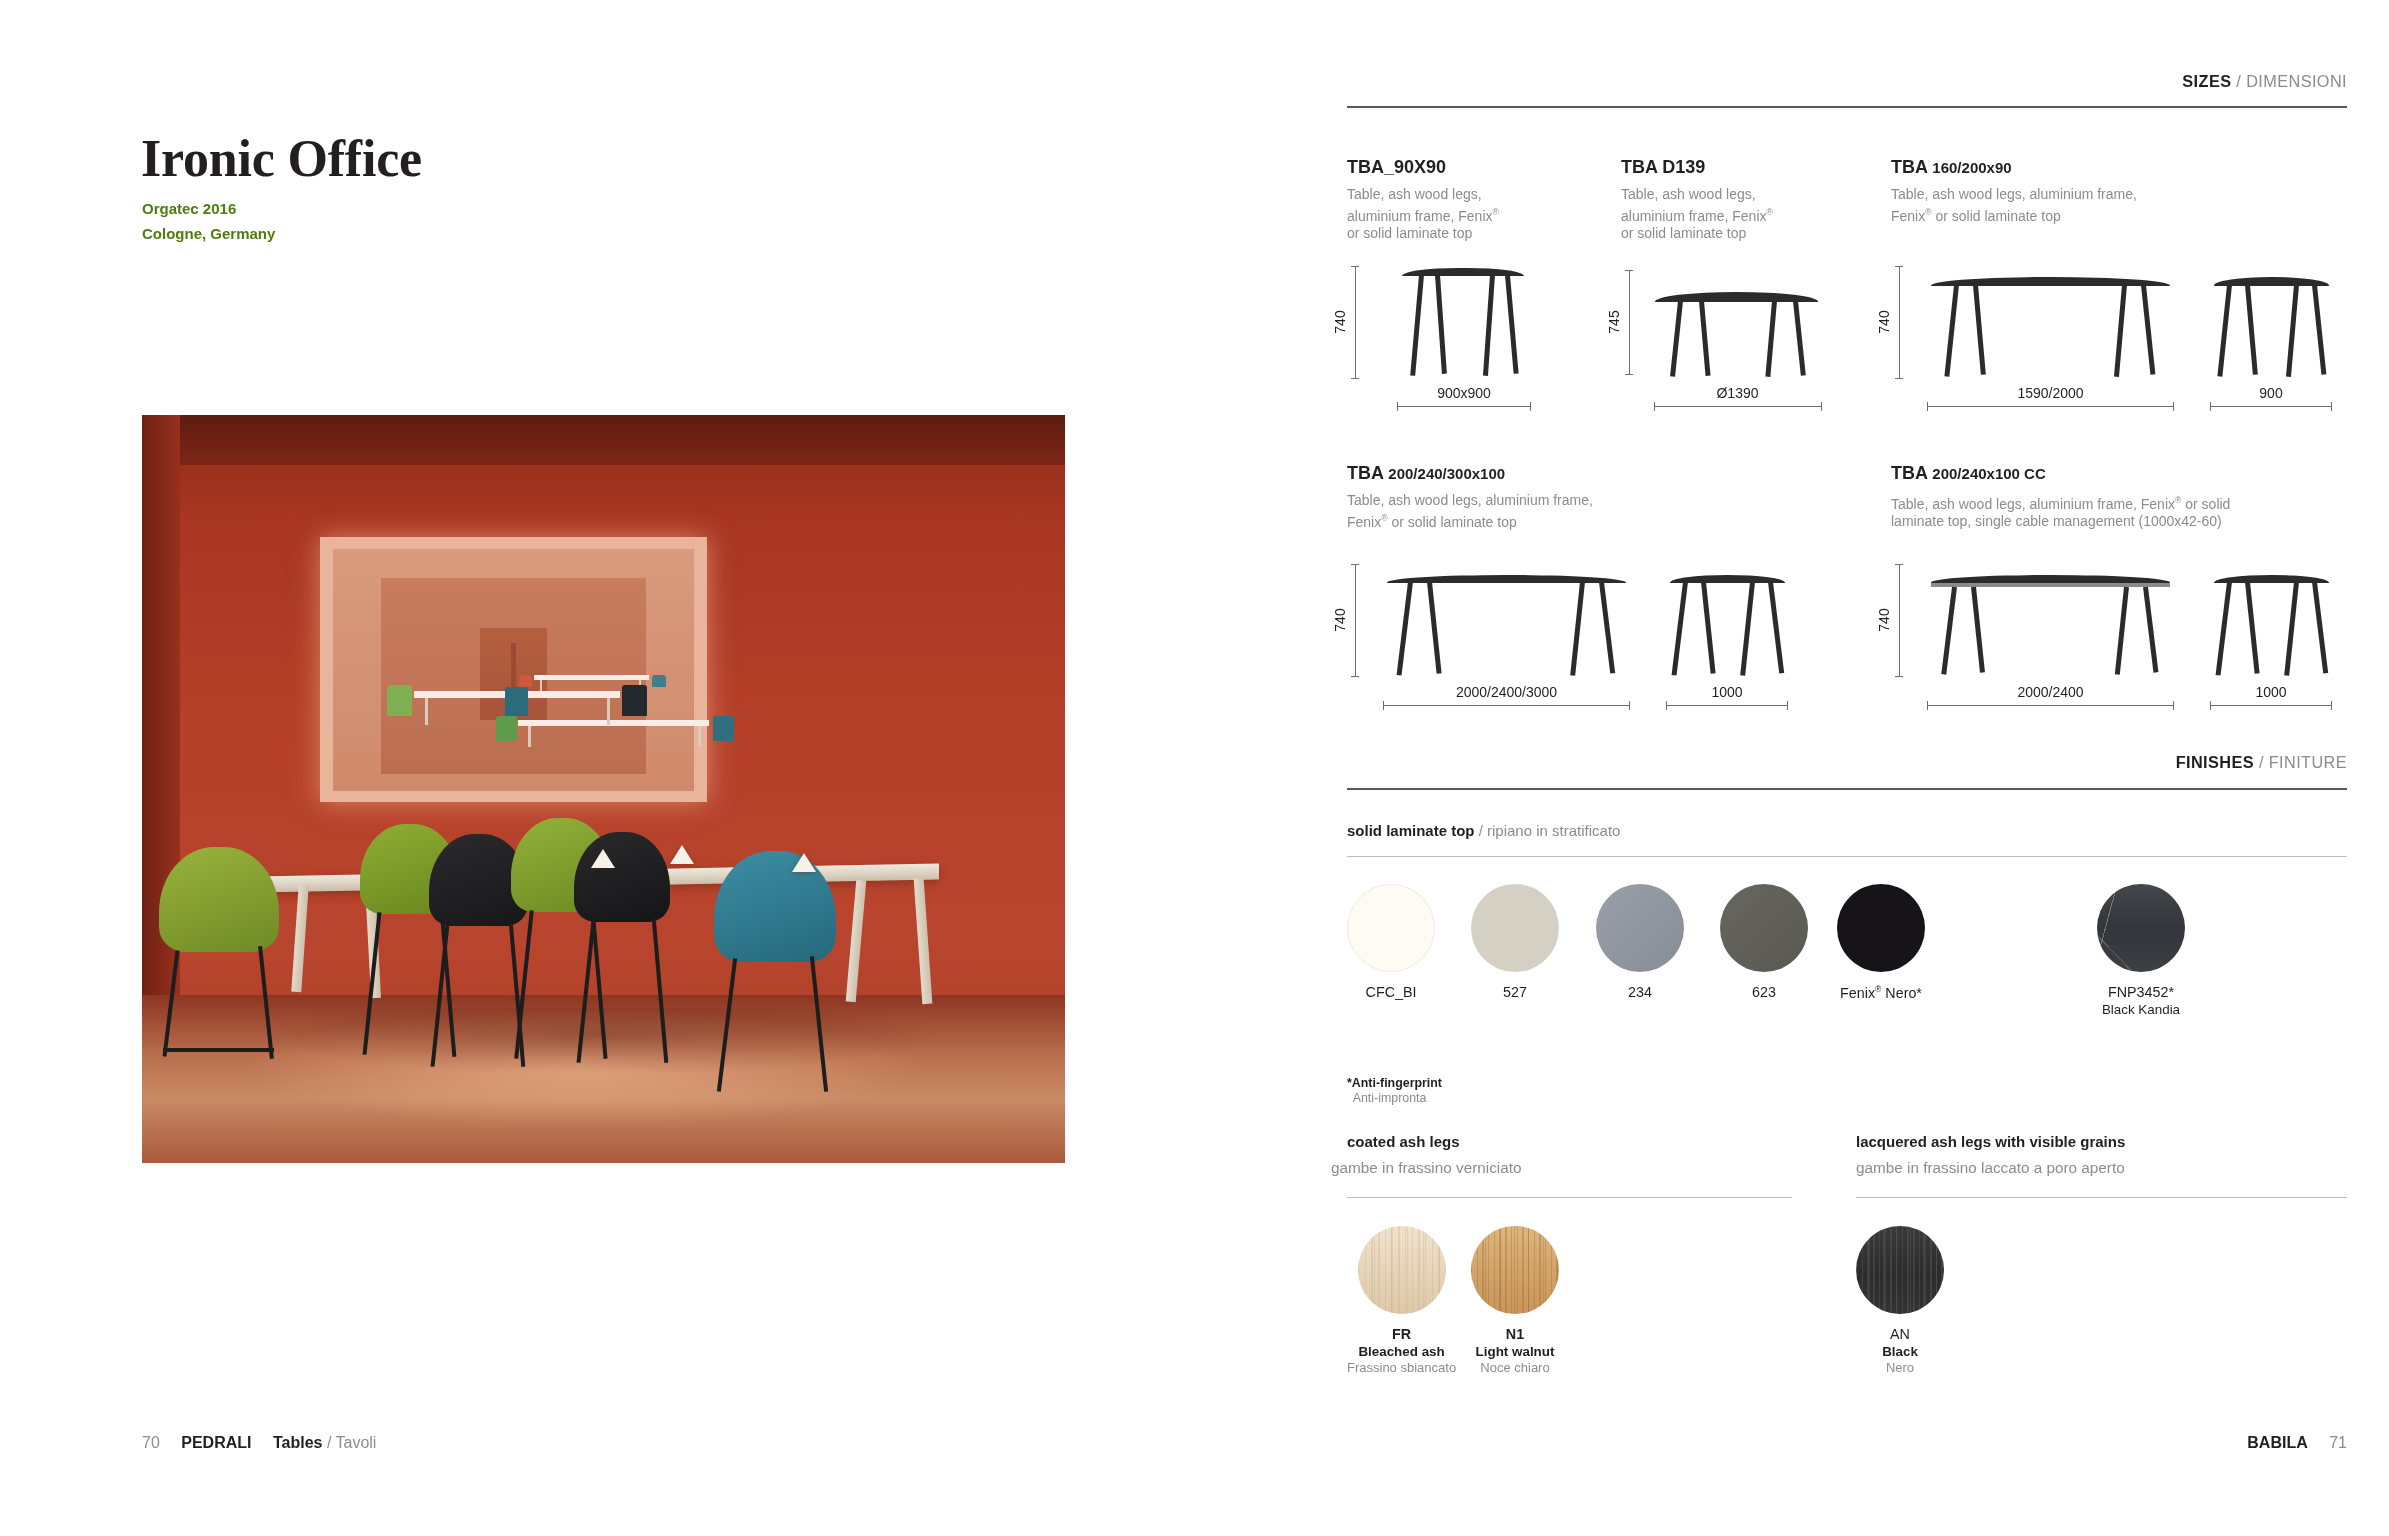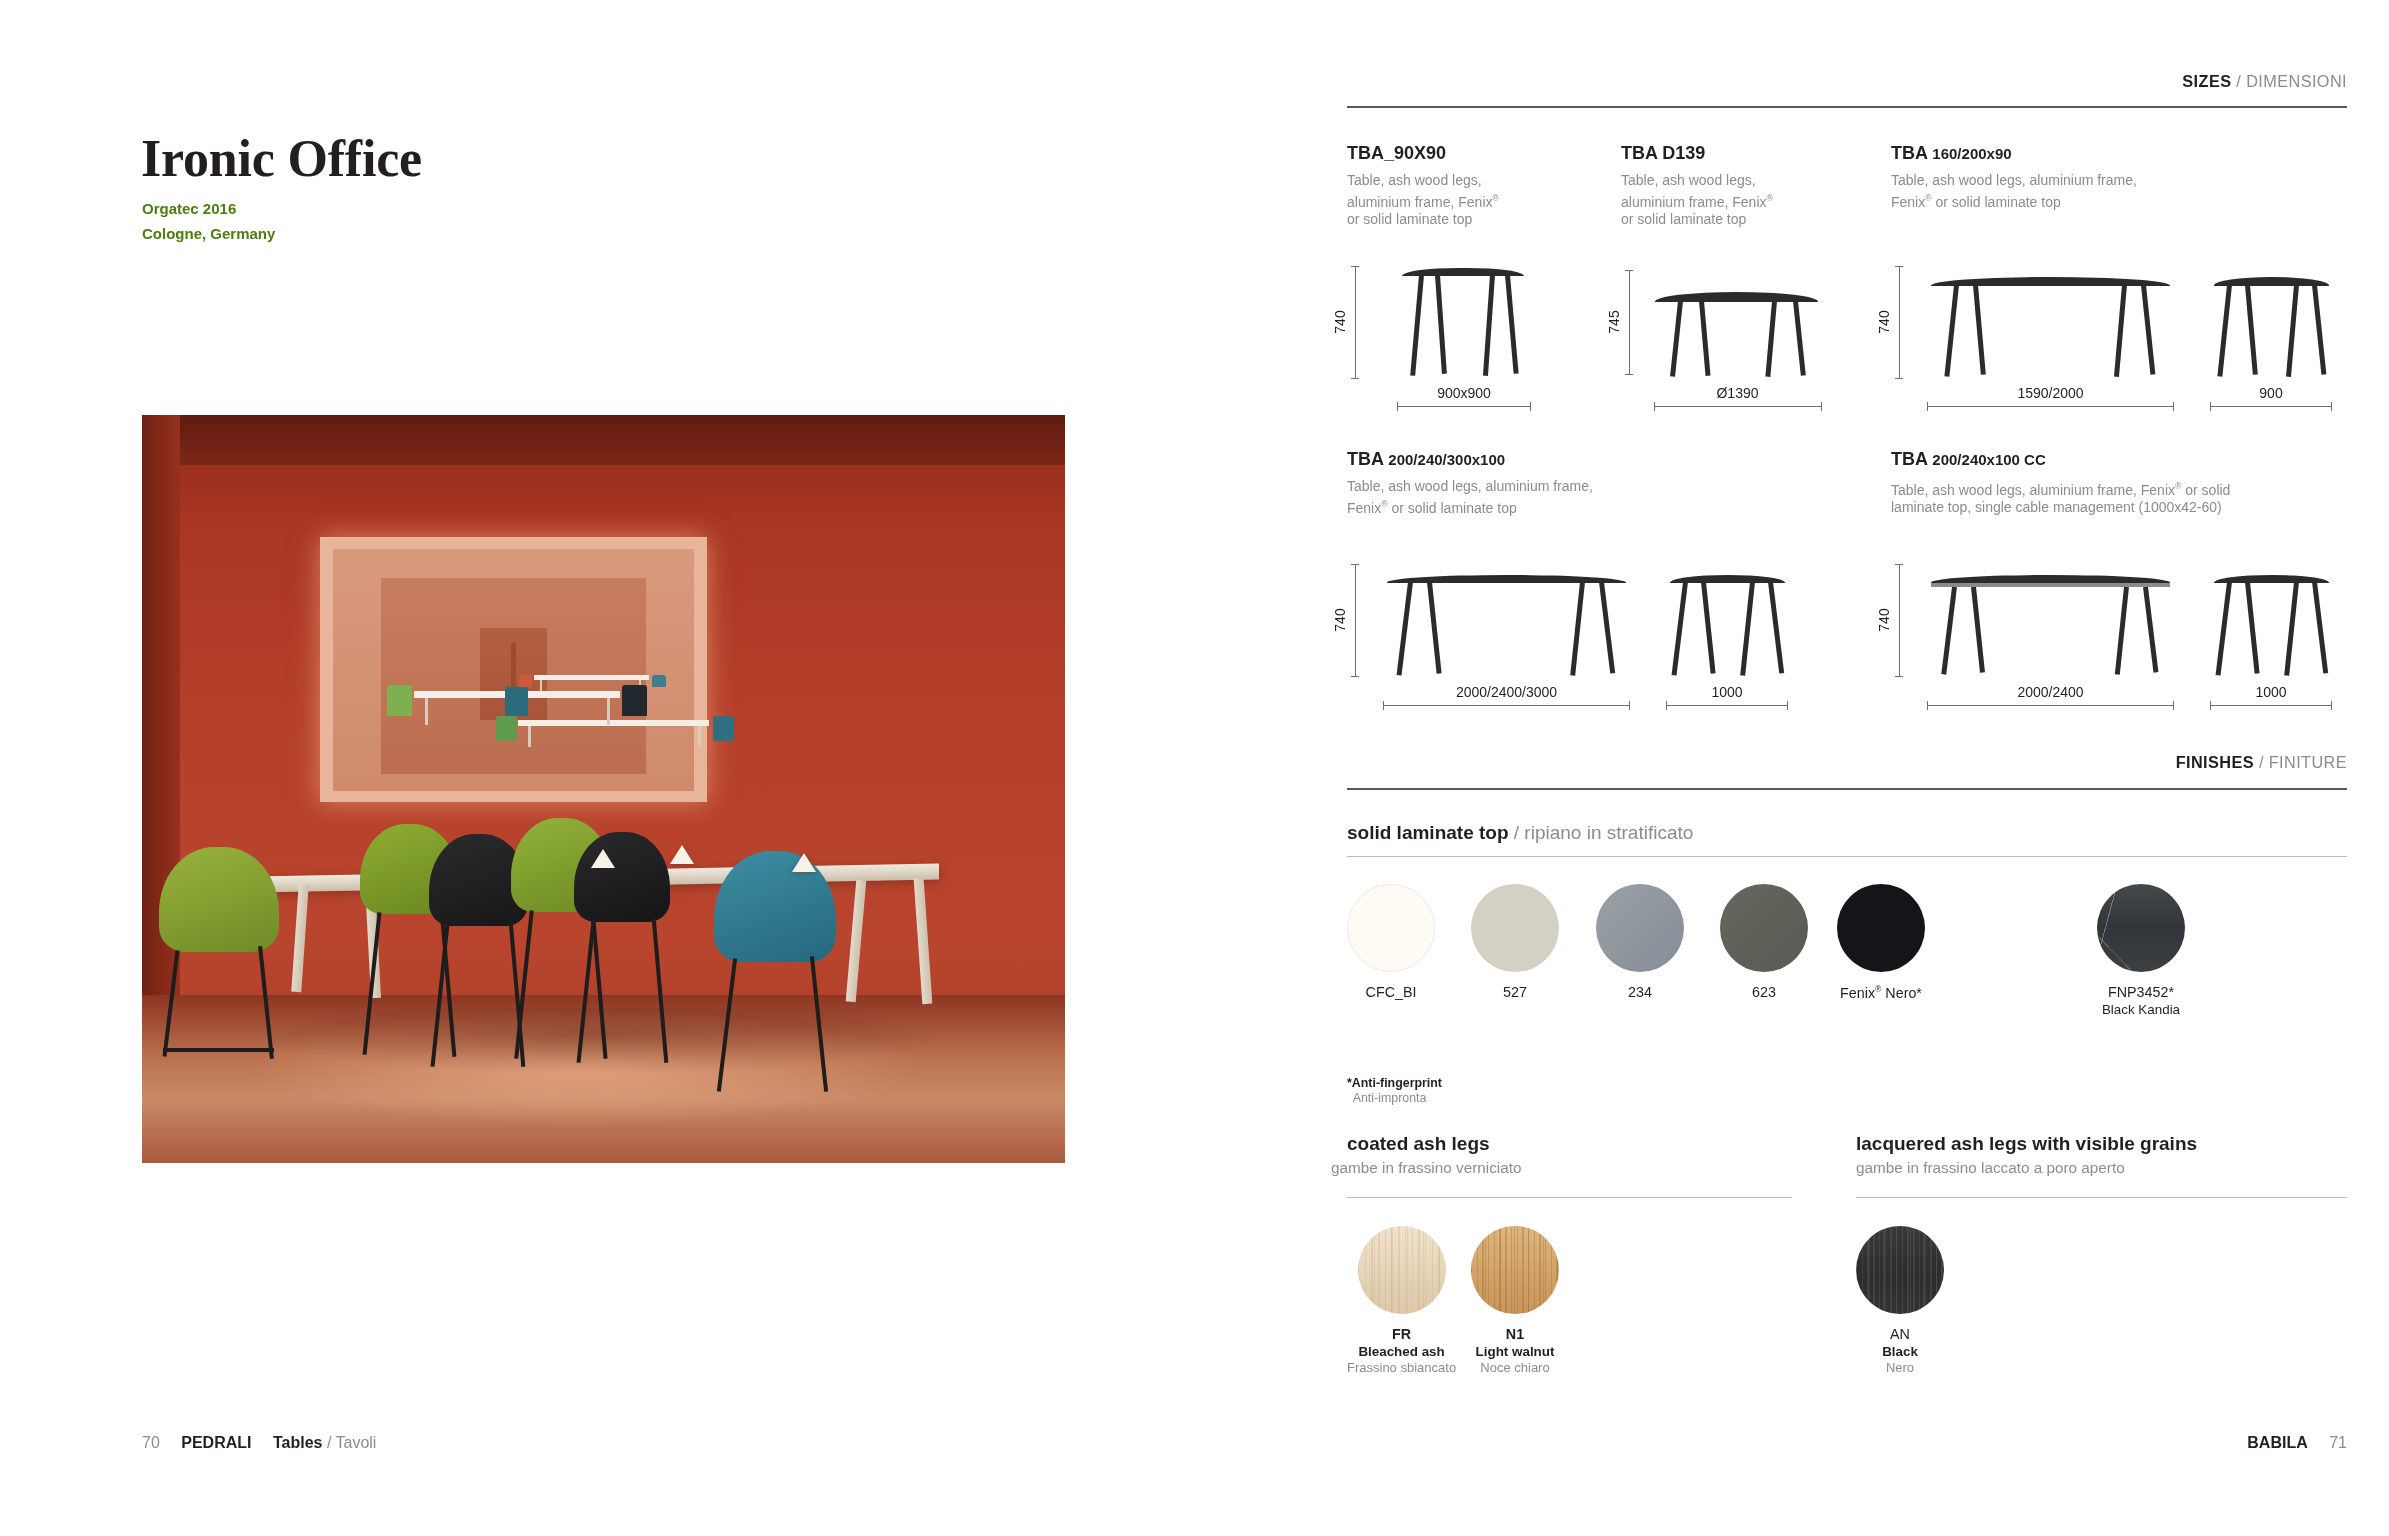--- a/index.html
+++ b/index.html
@@ -118,21 +118,21 @@
 
   .sec-head {
     position: absolute; text-align: right;
     font-size: 16.3px; letter-spacing: 0.4px;
   }
   .sec-head b { font-weight: 700; color: #231f20; }
   .sec-head span { color: #8c8c8c; font-weight: 400; }
   .rule { position: absolute; background: #58595b; height: 1.5px; }
   .rule-thin { position: absolute; background: #bcbcbc; height: 1px; }
 
-  .spec { position: absolute; }
+  .spec { position: absolute; margin-top: 14px; }
   .spec-name { font-size: 18px; font-weight: 700; color: #231f20; white-space: nowrap; }
   .spec-name .sub { font-size: 15px; font-weight: 700; }
   .spec-desc { margin-top: 6.7px; font-size: 14px; line-height: 18px; color: #8c8c8c; }
   .spec-desc sup { font-size: 8.6px; vertical-align: super; }
 
   
   .dim-block { position: absolute; }
   .vdim { position: absolute; }
   .vdim .vline { position: absolute; left: 7.6px; top: 0; width: 1px; background: #6d6e71; }
   .vdim .cap-t, .vdim .cap-b { position: absolute; left: 3.8px; width: 8.6px; height: 1px; background: #6d6e71; }
@@ -148,21 +148,21 @@
     position: absolute; width: 100%; text-align: center; top: -21px;
     font-size: 14px; color: #231f20; white-space: nowrap;
   }
 
   
   .art { position: absolute; }
   .art .top { position: absolute; background: #2b2b2b; border-radius: 50% / 100% 100% 0 0; }
   .art .lg { position: absolute; background: #2b2b2b; }
 
   
-  .fin-title { position: absolute; font-size: 19px; }
+  .fin-title { position: absolute; font-size: 15px; }
   .fin-title b { font-weight: 700; color: #231f20; }
   .fin-title span { color: #8c8c8c; }
   .fin-sub { position: absolute; font-size: 15.3px; color: #8c8c8c; }
 
   .swatch-grid { position: absolute; }
   .sw { position: absolute; text-align: center; }
   .sw .dot {
     width: 88px; height: 88px; border-radius: 50%; margin: 0 auto;
   }
   .sw .lbl { margin-top: 12.4px; font-size: 14.3px; color: #231f20; white-space: nowrap; }

